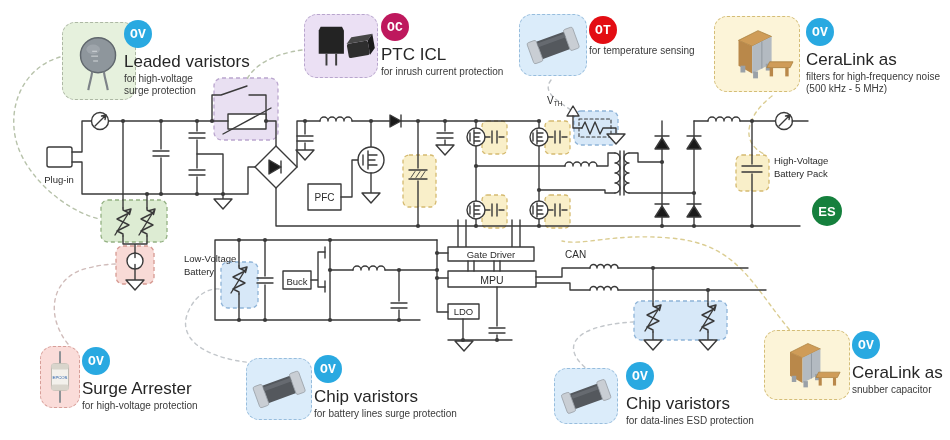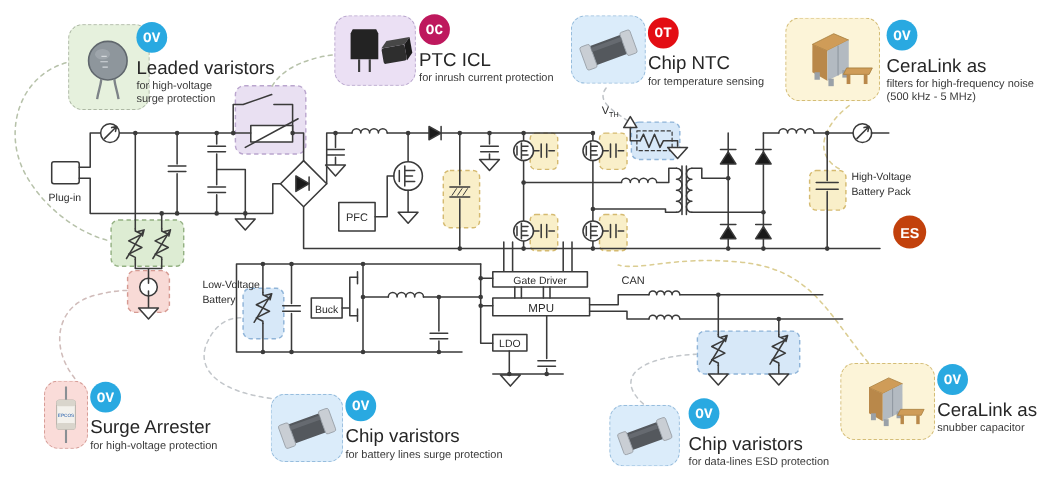--- a/index.html
+++ b/index.html
@@ -11,21 +11,21 @@
   .imgbox svg{display:block;width:100%;height:100%;}
   .ctext{position:absolute;}
   .badge{width:28px;height:28px;border-radius:50%;color:#fff;font-size:13px;font-weight:bold;
          display:flex;align-items:center;justify-content:center;letter-spacing:0.2px;font-family:Liberation Mono, monospace;}
   .b-ov{background:#29a9e1;}
   .b-oc{background:#be185d;}
   .b-ot{background:#e30d13;}
   .ctitle{font-size:17px;color:#262626;margin-top:4px;white-space:nowrap;}
   .csub{font-size:10px;color:#3a3a3a;line-height:1.22;margin-top:1px;}
   .es-badge{position:absolute;left:812px;top:196px;width:30px;height:30px;border-radius:50%;
-            background:#c2410c;color:#fff;display:flex;align-items:center;justify-content:center;
+            background:#15803d;color:#fff;display:flex;align-items:center;justify-content:center;
             font-size:13px;font-weight:bold;}
 </style>
 </head>
 <body>
 
 <div class="stage">
 
   <svg class="schematic-svg" width="950" height="440" viewBox="0 0 950 440">
     <defs>
       <g id="gnd">
@@ -324,21 +324,20 @@
         <g transform="rotate(-20 34 31)">
           <rect x="13" y="22" width="42" height="19" rx="2" fill="#54585d"></rect>
           <rect x="9" y="20" width="10" height="23" rx="2" fill="#c9ced4" stroke="#9ba2a9" stroke-width="0.8"></rect>
           <rect x="49" y="20" width="10" height="23" rx="2" fill="#c9ced4" stroke="#9ba2a9" stroke-width="0.8"></rect>
           <rect x="19" y="24" width="30" height="4" fill="#6a6f75" opacity="0.8"></rect>
         </g>
       </svg>
     </div>
     <div class="ctext" style="left:589px;top:16px;width:140px;">
       <div class="badge b-ot">OT</div>
-      <div class="ctitle">Chip NTC</div>
       <div class="csub" style="width:138px;">for temperature sensing</div>
     </div>
   </div>
 
   <div class="callout">
     <div class="imgbox" style="left:714px;top:16px;width:86px;height:76px;background:#fcf4d8;border-color:#d4bd77;">
       <svg viewBox="0 0 86 76">
         <polygon points="24,24 44,14 58,20 38,30" fill="#cf9c58" stroke="#a97f3e" stroke-width="0.8"></polygon>
         <polygon points="24,24 38,30 38,58 24,50" fill="#b9884a"></polygon>
         <polygon points="38,30 58,20 58,48 38,58" fill="#b3bac1"></polygon>

